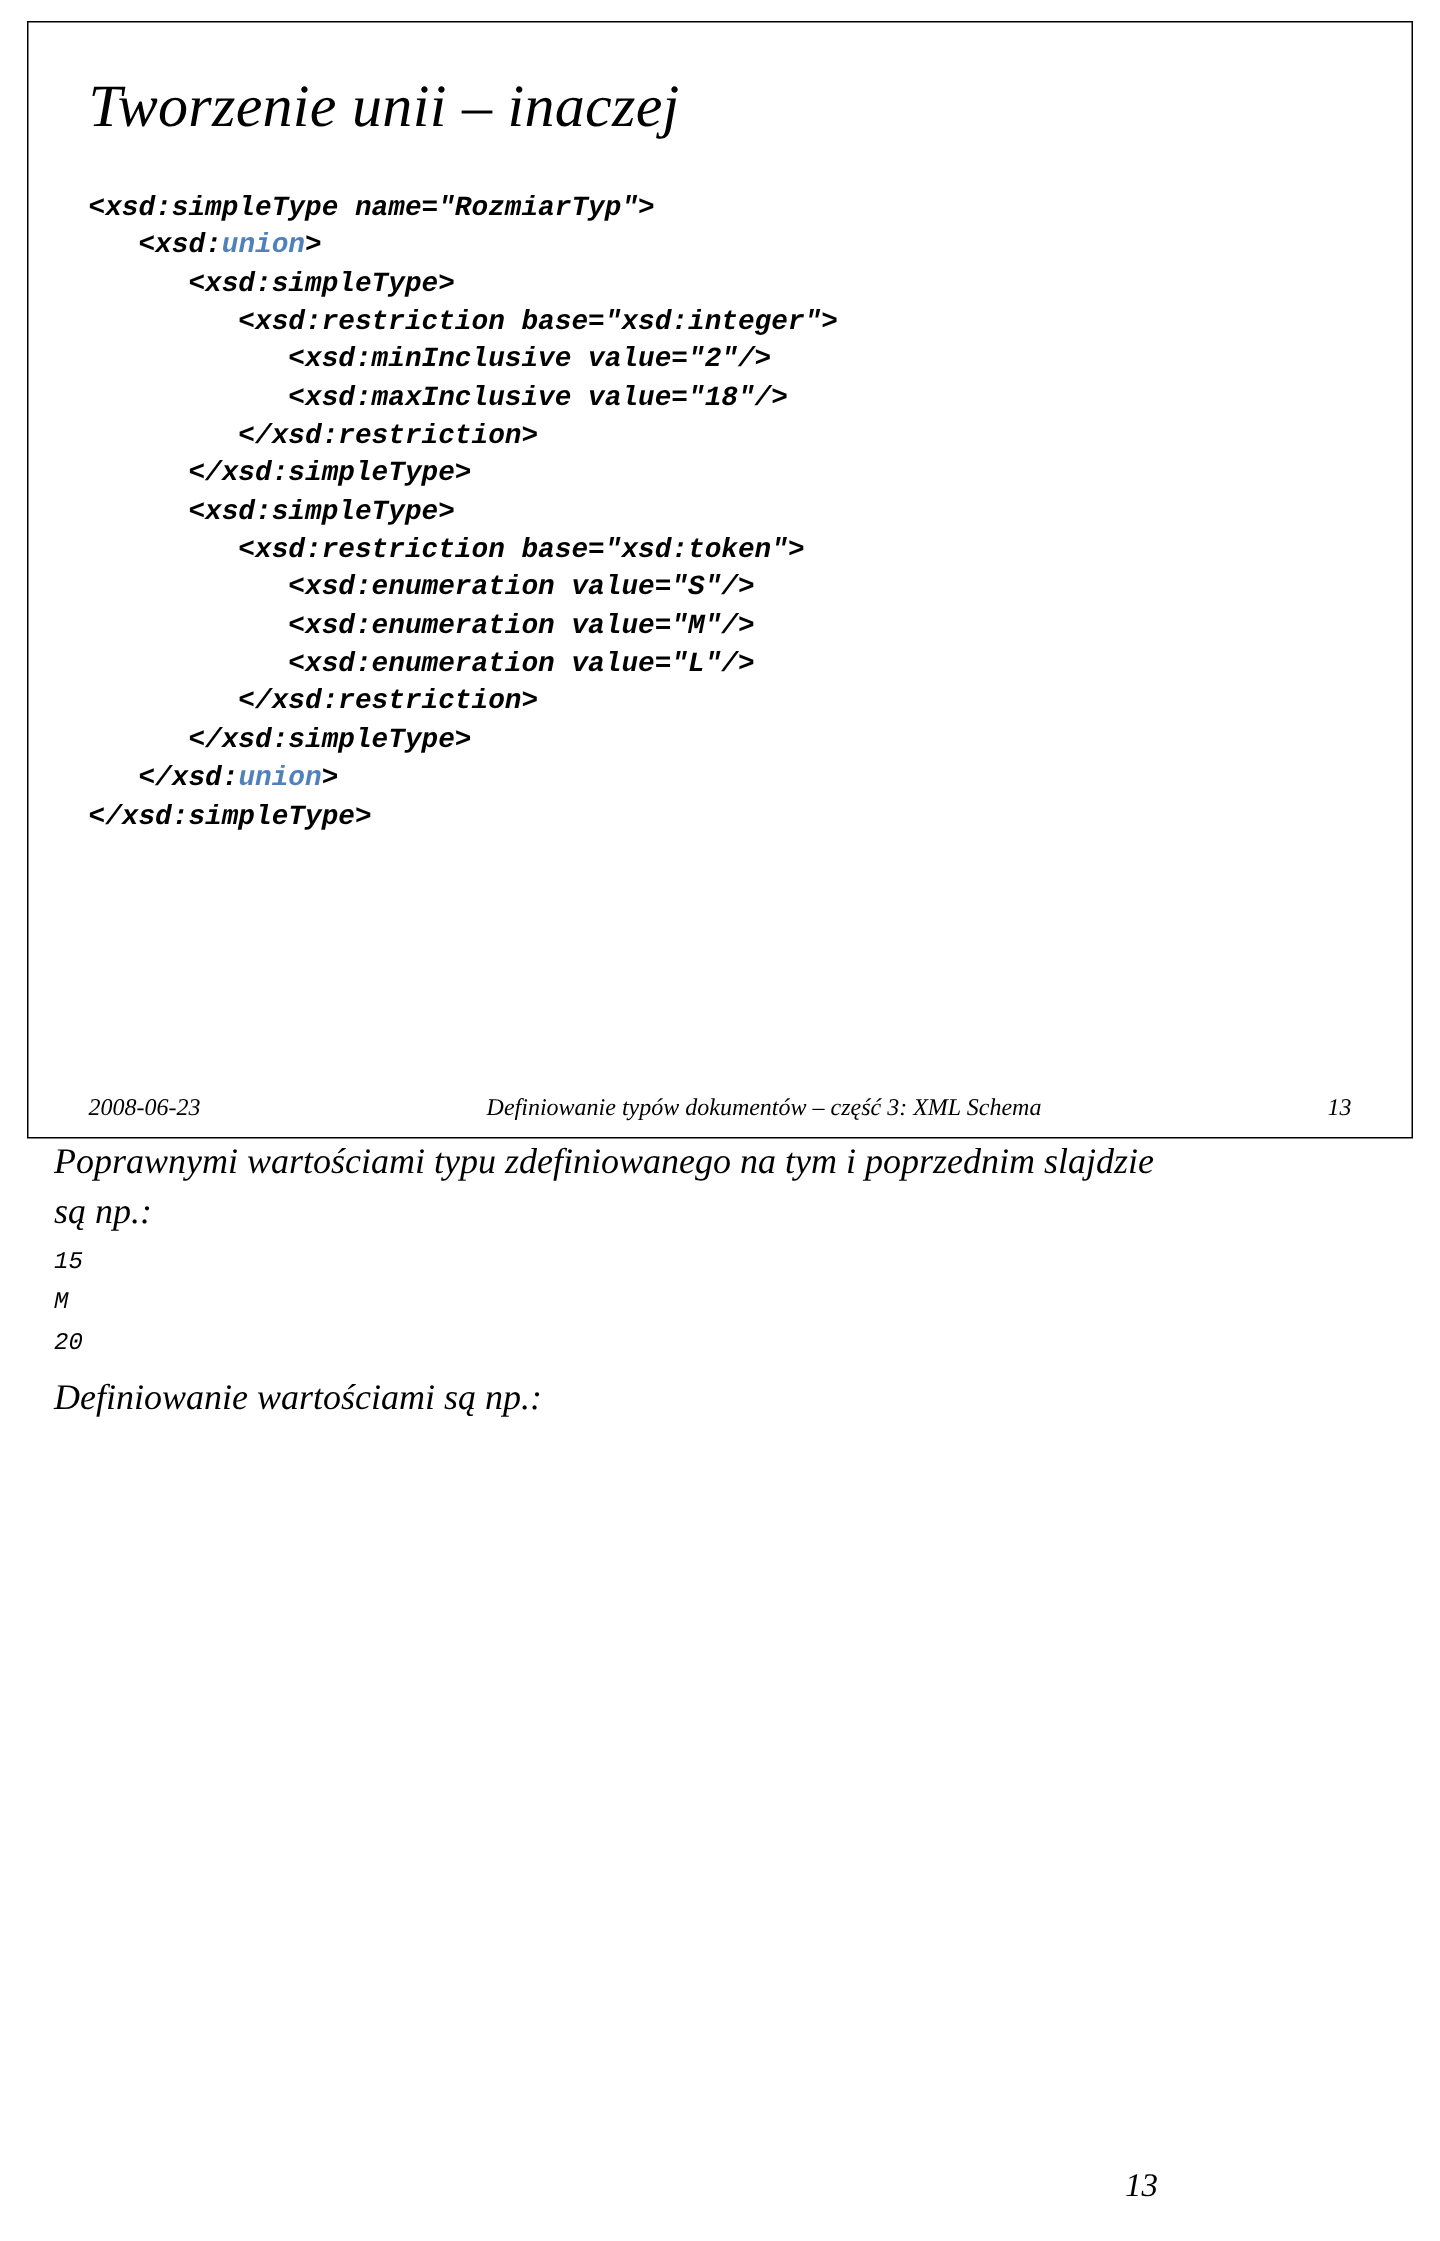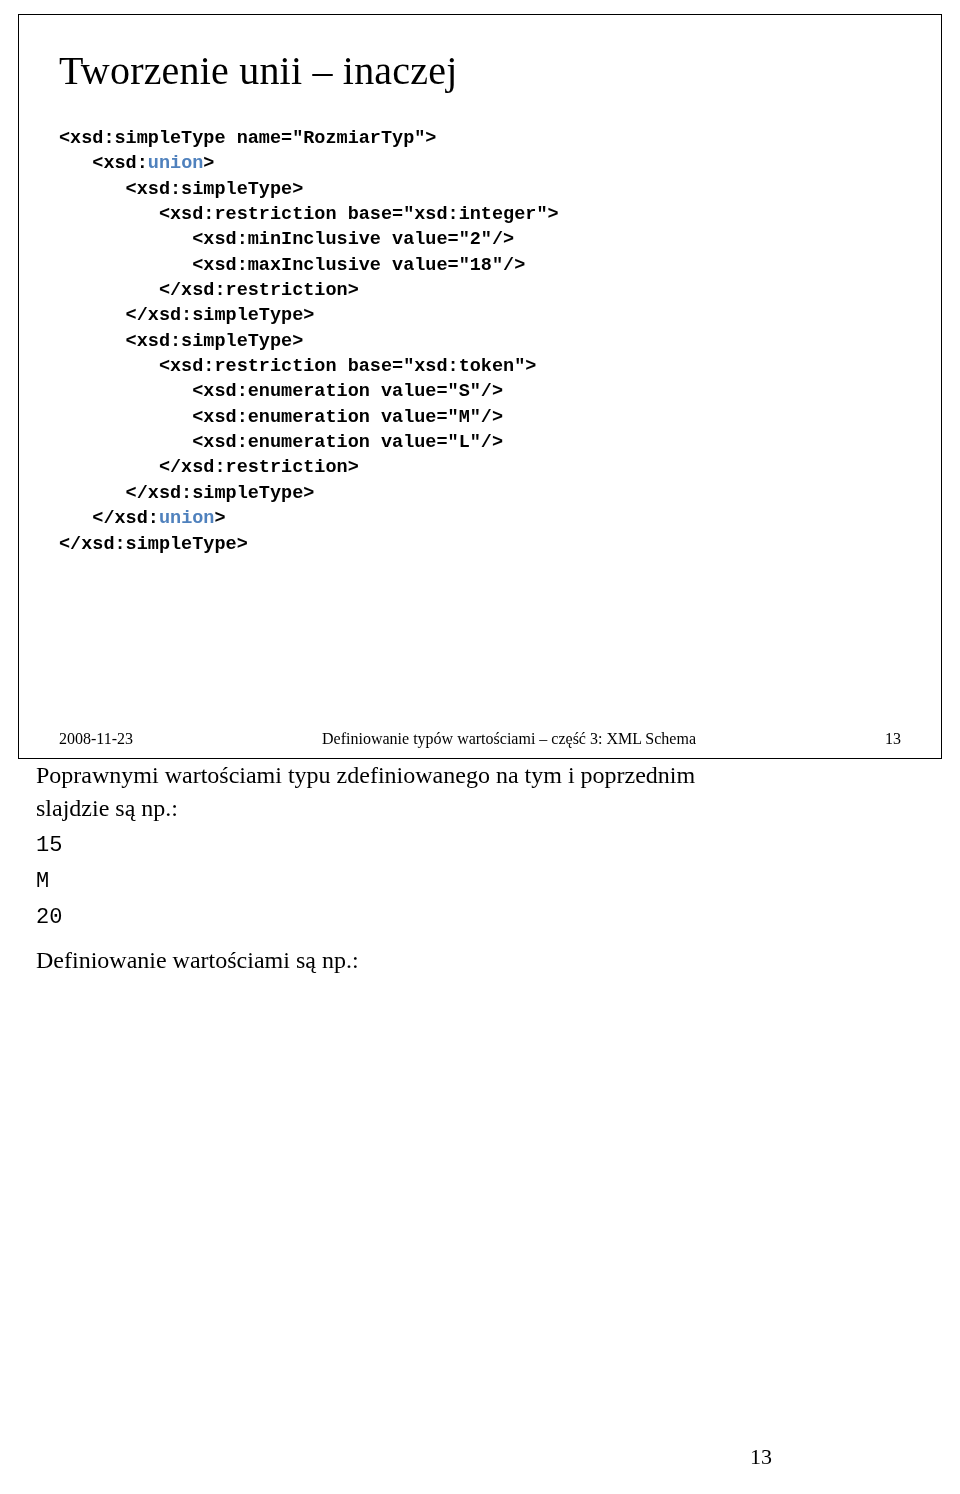--- a/index.html
+++ b/index.html
@@ -1,25 +1,25 @@
 <!DOCTYPE html>
 <html><head>
 <meta charset="utf-8">
 <style>
   * { box-sizing: border-box; margin: 0; padding: 0; }
   html, body { width: 960px; height: 1494px; background: #fff; font-family: "Times New Roman", Times, serif; color: #000; }
-  .page { width: 808px; height: 1494px; position: relative; padding: 14px 18px 0 18px; }
+  .page { width: 808px; height: 1494px; position: relative; padding: 14px 18px 0 18px; font-style: italic; }
   .slide-box { border: 1.5px solid #000; width: 924px; height: 745px; position: relative; padding: 32px 6px 6px 40px; }
   .slide-title { font-size: 40px; font-weight: 400; margin-bottom: 32px; letter-spacing: 0.2px; }
   .code { font-family: "Courier New", Courier, monospace; font-size: 18.5px; line-height: 1.37; white-space: pre; font-weight: bold; }
   .kw { color: #4f81bd; font-weight: bold; text-align: right; }
   .footer { position: absolute; bottom: 10px; left: 40px; right: 40px; font-size: 16px; display: flex; justify-content: space-between; font-family: "Times New Roman", Times, serif; }
   .notes { padding: 0 18px 0 18px; font-size: 24px; line-height: 1.38; }
   .notes p { margin-bottom: 4px; }
-  .mono-list { font-family: "Courier New", Courier, monospace; font-size: 22px; line-height: 1.55; margin-top: 2px; }
+  .mono-list { font-family: "Courier New", Courier, monospace; font-size: 16px; line-height: 1.55; margin-top: 2px; }
   .mono-list div { margin-bottom: 2px; }
   .spacer { height: 6px; }
   .page-num { position: absolute; bottom: 24px; right: 36px; font-size: 22px; }
 </style>
 </head>
 <body>
 
 <div class="page">
 
   <div class="slide-box">
@@ -37,22 +37,22 @@
 <span>         &lt;xsd:restriction base="xsd:token"&gt;</span>
 <span>            &lt;xsd:enumeration value="S"/&gt;</span>
 <span>            &lt;xsd:enumeration value="M"/&gt;</span>
 <span>            &lt;xsd:enumeration value="L"/&gt;</span>
 <span>         &lt;/xsd:restriction&gt;</span>
 <span>      &lt;/xsd:simpleType&gt;</span>
 <span>   &lt;/xsd:</span><span class="kw">union</span><span>&gt;</span>
 <span>&lt;/xsd:simpleType&gt;</span></div>
 
     <div class="footer">
-      <span>2008-11-23</span>
-      <span>Definiowanie typów wartościami – część 3: XML Schema</span>
+      <span>2008-06-23</span>
+      <span>Definiowanie typów dokumentów – część 3: XML Schema</span>
       <span>13</span>
     </div>
   </div>
 
   <div class="notes">
     <p>Poprawnymi wartościami typu zdefiniowanego na tym i poprzednim slajdzie są np.:</p>
     <div class="mono-list">
       <div>15</div>
       <div>M</div>
       <div>20</div>

